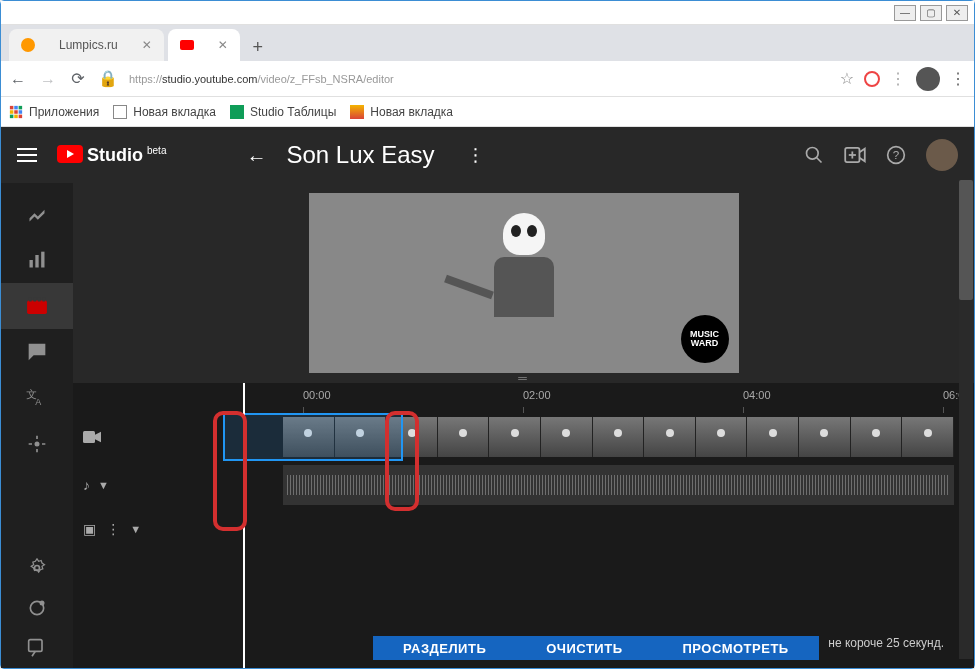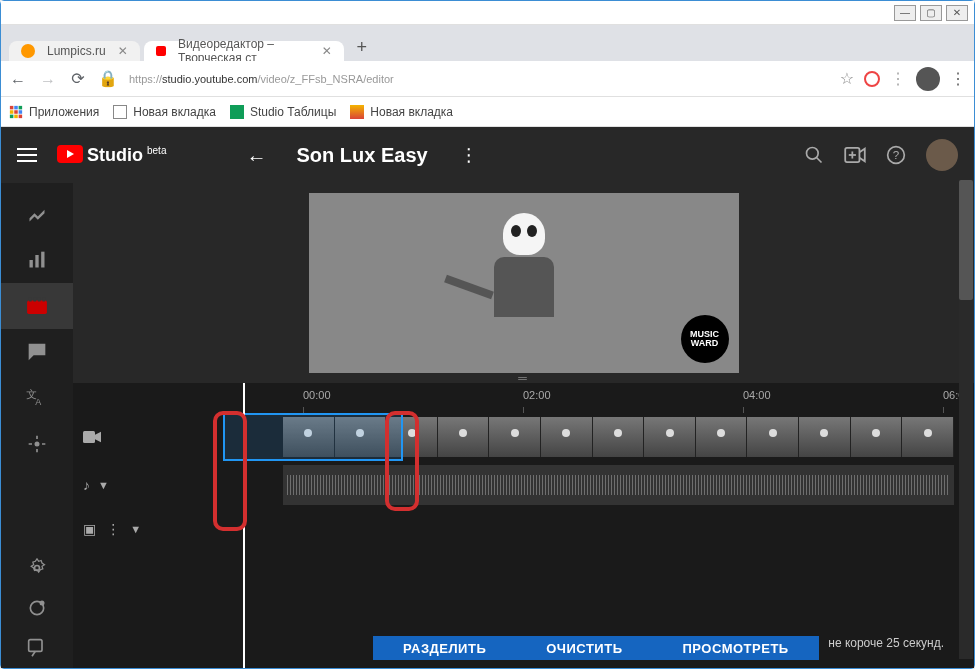--- a/index.html
+++ b/index.html
@@ -4,21 +4,21 @@
 <style>
 * { margin: 0; padding: 0; box-sizing: border-box; font-family: Arial, sans-serif; }
 body { background: #f0f0f0; overflow: hidden; }
 
 .window { width: 975px; height: 669px; background: #fff; display: flex; flex-direction: column; border: 1px solid #3b8dd4; border-radius: 4px; }
 
 .win-titlebar { height: 24px; background: #fff; display: flex; justify-content: flex-end; align-items: center; padding: 0 6px; gap: 4px; border-bottom: 1px solid #e0e0e0; }
 .win-btn { width: 22px; height: 16px; border: 1px solid #999; background: #eee; display: inline-flex; align-items: center; justify-content: center; font-size: 10px; color: #555; }
 
 .tabs-bar { height: 36px; background: #dfe1e6; display: flex; align-items: flex-end; padding: 0 8px; }
-.tab { height: 20px; background: #f1f1f1; border-radius: 8px 8px 0 0; display: flex; align-items: center; padding: 0 12px; gap: 12px; font-size: 12px; color: #555; margin-right: 4px; max-width: 200px; }
+.tab { height: 32px; background: #f1f1f1; border-radius: 8px 8px 0 0; display: flex; align-items: center; padding: 0 12px; gap: 24px; font-size: 12px; color: #555; margin-right: 4px; max-width: 200px; }
 .tab.active { background: #fff; }
 .tab-close { color: #888; font-size: 12px; }
 .new-tab { width: 28px; height: 28px; display: flex; align-items: center; justify-content: center; color: #555; font-size: 18px; }
 
 .addr-bar { height: 36px; background: #fff; display: flex; align-items: center; padding: 0 8px; gap: 12px; border-bottom: 1px solid #e0e0e0; }
 .addr-icon { width: 18px; height: 18px; display: flex; align-items: center; justify-content: center; color: #5f6368; font-size: 16px; }
 .addr-input { flex: 1; font-size: 11px; color: #333; }
 .addr-input .proto { color: #999; }
 .addr-input .domain { color: #333; }
 .addr-input .path { color: #999; }
@@ -32,21 +32,21 @@
 .studio { flex: 1; background: #0f0f0f; display: flex; flex-direction: column; overflow: hidden; }
 
 .studio-header { height: 56px; background: #282828; display: flex; align-items: center; padding: 0 16px; gap: 20px; color: #fff; }
 .hamburger { width: 20px; height: 14px; display: flex; flex-direction: column; justify-content: space-between; }
 .hamburger span { height: 2px; background: #fff; }
 .studio-logo { display: flex; align-items: flex-start; gap: 4px; font-weight: bold; font-size: 18px; }
 .yt-play { width: 26px; height: 18px; background: #ff0000; border-radius: 4px; display: flex; align-items: center; justify-content: center; }
 .yt-play::after { content: ''; border-left: 7px solid #fff; border-top: 4px solid transparent; border-bottom: 4px solid transparent; }
 .studio-logo sup { font-size: 10px; font-weight: normal; }
 .back-arrow { margin-left: 60px; font-size: 20px; }
-.video-title { font-weight: bold; font-size: 20px; margin-left: 10px; }
+.video-title { font-weight: normal; font-size: 24px; }
 .kebab { margin-left: 12px; font-size: 18px; }
 .header-right { margin-left: auto; display: flex; gap: 20px; align-items: center; }
 .hdr-icon { font-size: 18px; color: #aaa; }
 .avatar-hdr { width: 32px; height: 32px; border-radius: 50%; background: #6b5a4a; }
 
 .studio-body { flex: 1; display: flex; overflow: hidden; }
 
 .sidebar { width: 72px; background: #1f1f1f; display: flex; flex-direction: column; padding-top: 8px; }
 .side-item { height: 46px; display: flex; align-items: center; justify-content: center; color: #909090; font-size: 20px; }
 .side-item.active { background: #383838; color: #cc0000; }
@@ -117,21 +117,20 @@
   </div>
 
   <div class="tabs-bar">
     <div class="tab">
       <span style="width:14px;height:14px;background:#ff9800;border-radius:50%"></span>
       <span>Lumpics.ru</span>
       <span class="tab-close">✕</span>
     </div>
     <div class="tab active">
       <span style="width:14px;height:10px;background:#f00;border-radius:2px"></span>
-      <span>Видеоредактор – Творческая ст</span>
       <span class="tab-close">✕</span>
     </div>
     <div class="new-tab">+</div>
   </div>
 
   <div class="addr-bar">
     <div class="addr-icon">←</div>
     <div class="addr-icon" style="opacity:.4">→</div>
     <div class="addr-icon">⟳</div>
     <div class="addr-icon">🔒</div>

